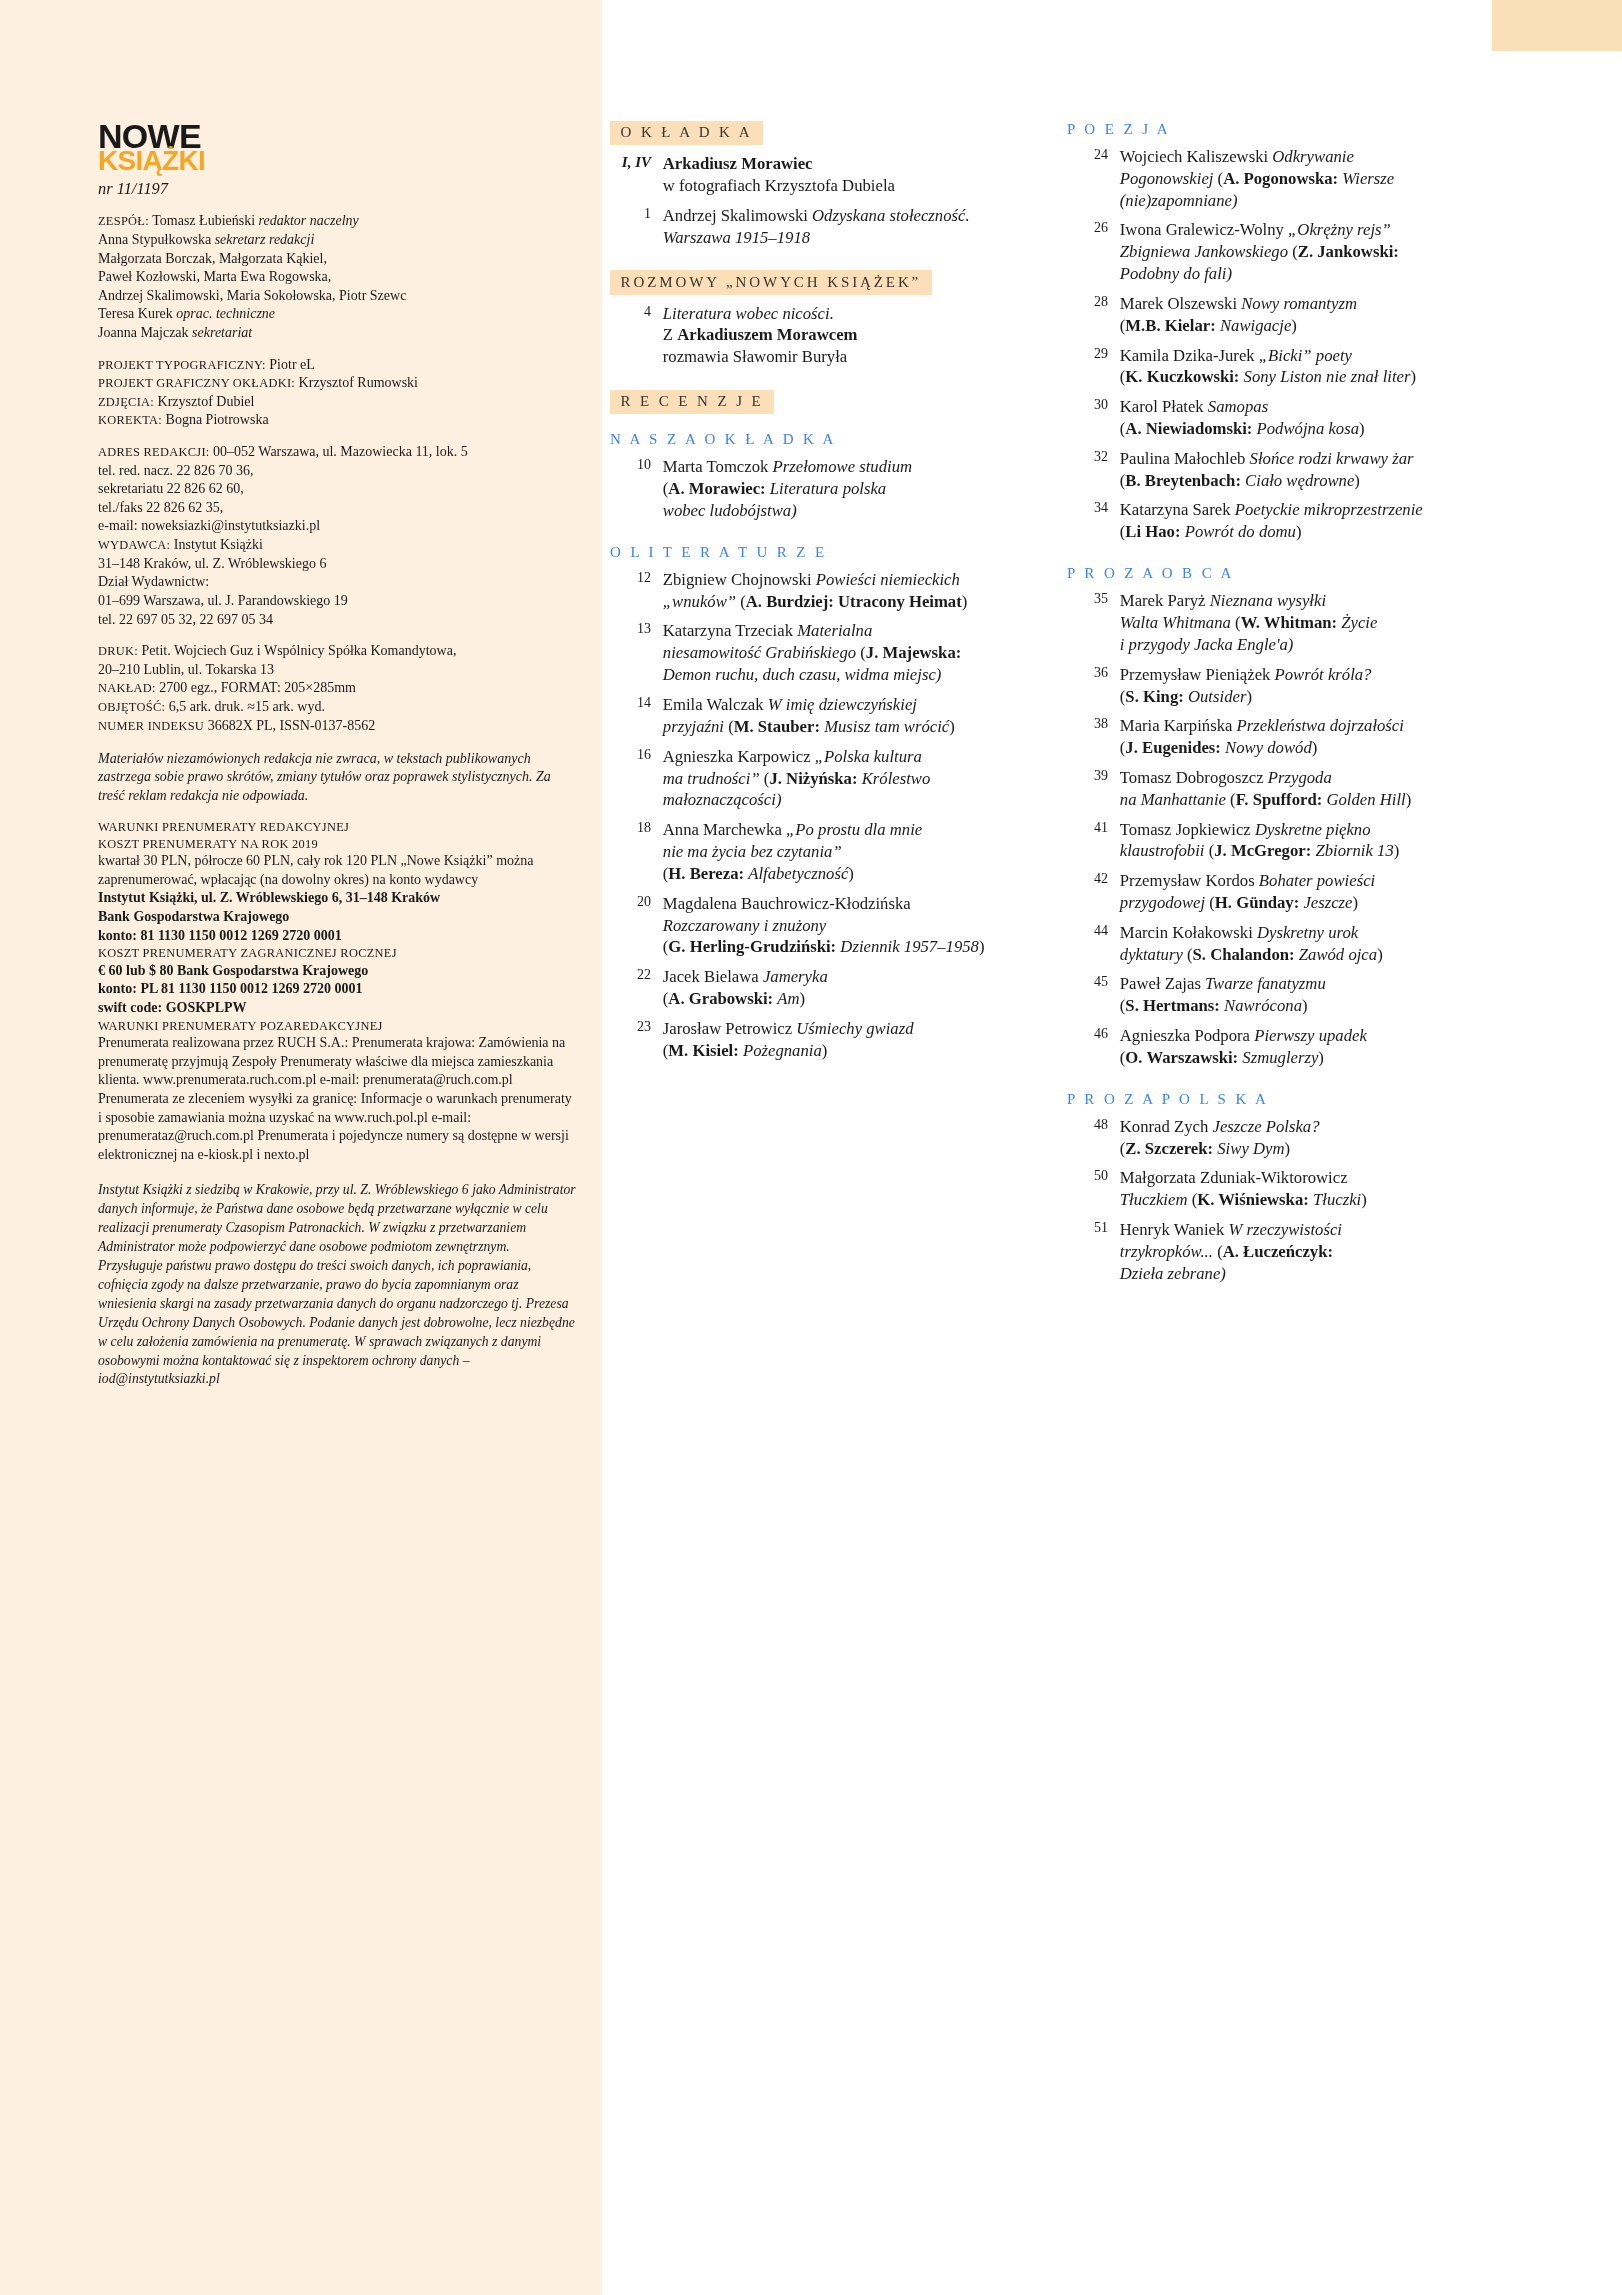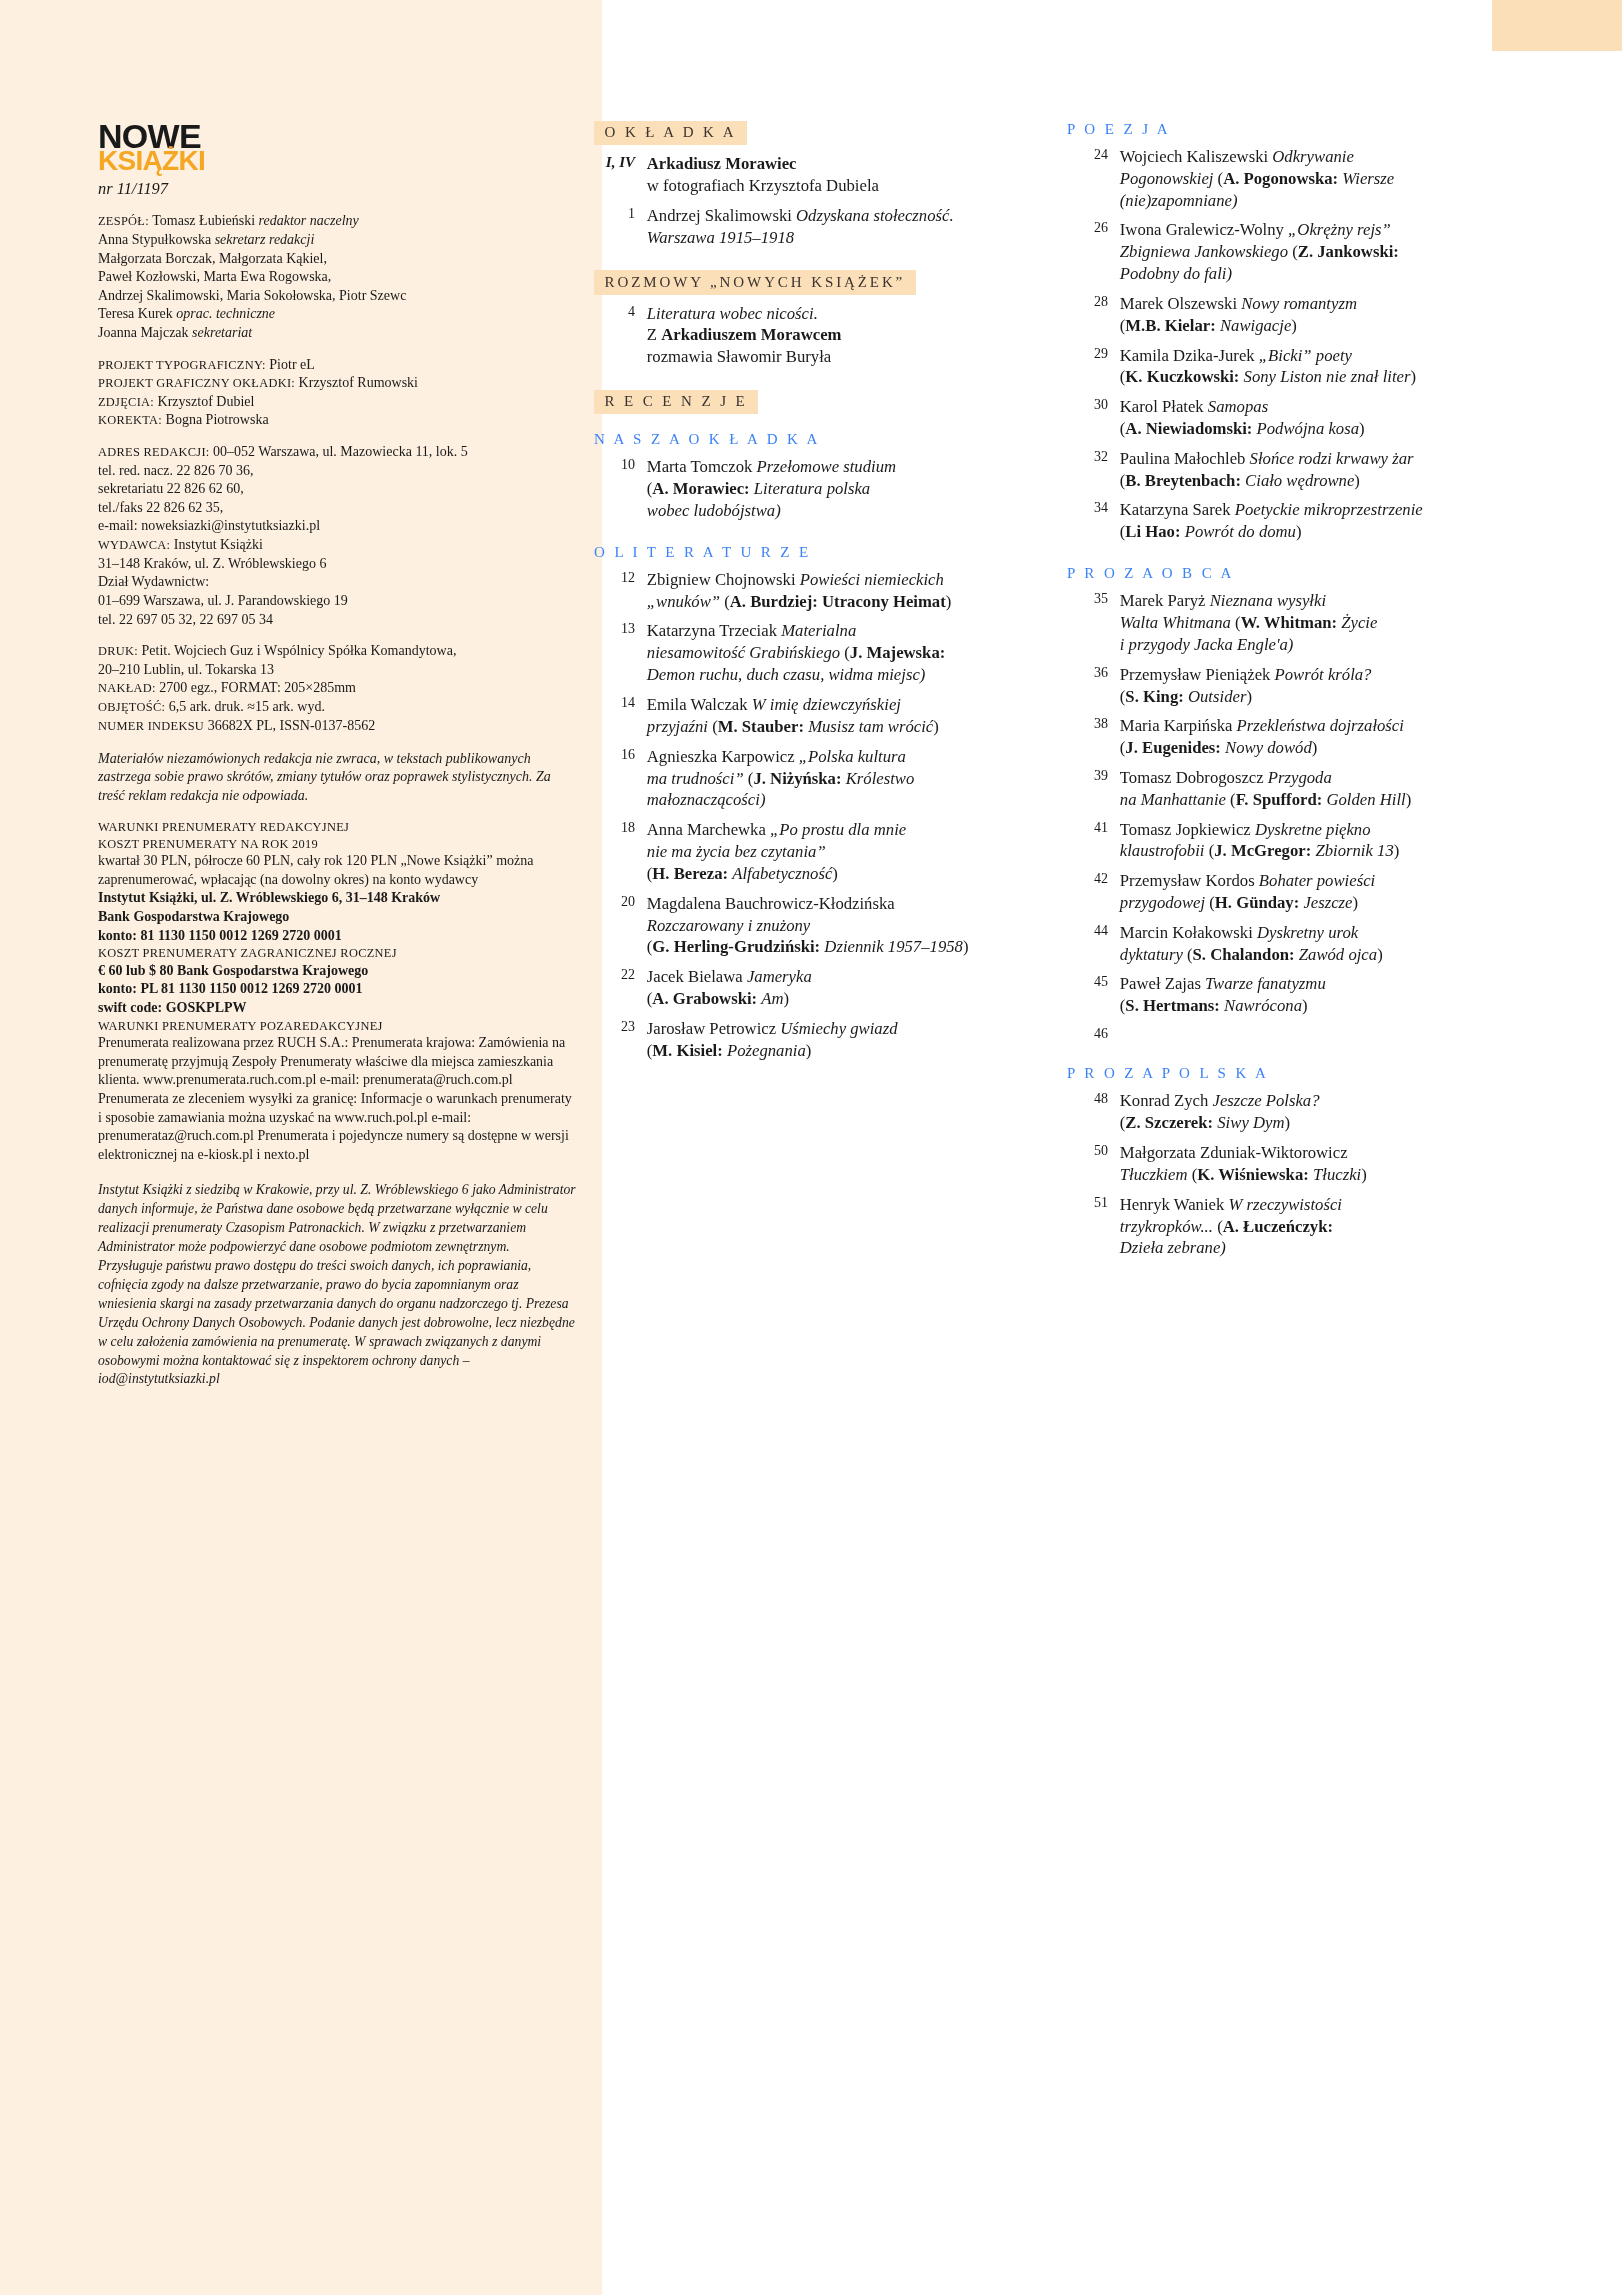--- a/index.html
+++ b/index.html
@@ -29,21 +29,21 @@
     width: 130px; height: 51px;
     background: #fbdfb9;
   }
 
   
   .col {
     position: absolute;
     box-sizing: border-box;
   }
   .col-left   { left: 98px;  top: 121px; width: 478px; }
-  .col-mid    { left: 594px;  top: 121px; width: 425px; }
+  .col-mid    { left: 610px;  top: 121px; width: 425px; }
   .col-right  { left: 1067px; top: 121px; width: 452px; }
 
   
   .masthead {
     margin-bottom: 6.5px;
   }
   .mh-nowe {
     font-family: "Liberation Sans", sans-serif;
     font-weight: bold;
     font-size: 34px;
@@ -475,20 +475,24 @@
   <div class="entry spaced">
     <div class="num">45</div>
     <div class="txt">
       <div>Paweł Zajas <span class="i">Twarze fanatyzmu</span></div>
       <div>(<b>S. Hertmans:</b> <span class="i">Nawrócona</span>)</div>
     </div>
   </div>
 
   <div class="entry spaced">
     <div class="num">46</div>
+    <div class="txt">
+      <div>Agnieszka Podpora <span class="i">Pierwszy upadek</span></div>
+      <div>(<b>O. Warszawski:</b> <span class="i">Szmuglerzy</span>)</div>
+    </div>
   </div>
 
   <div class="sec-gap"></div>
   <div class="sec-plain" style="padding-left:0;">P R O Z A   P O L S K A</div>
 
   <div class="entry spaced">
     <div class="num">48</div>
     <div class="txt">
       <div>Konrad Zych <span class="i">Jeszcze Polska?</span></div>
       <div>(<b>Z. Szczerek:</b> <span class="i">Siwy Dym</span>)</div>

